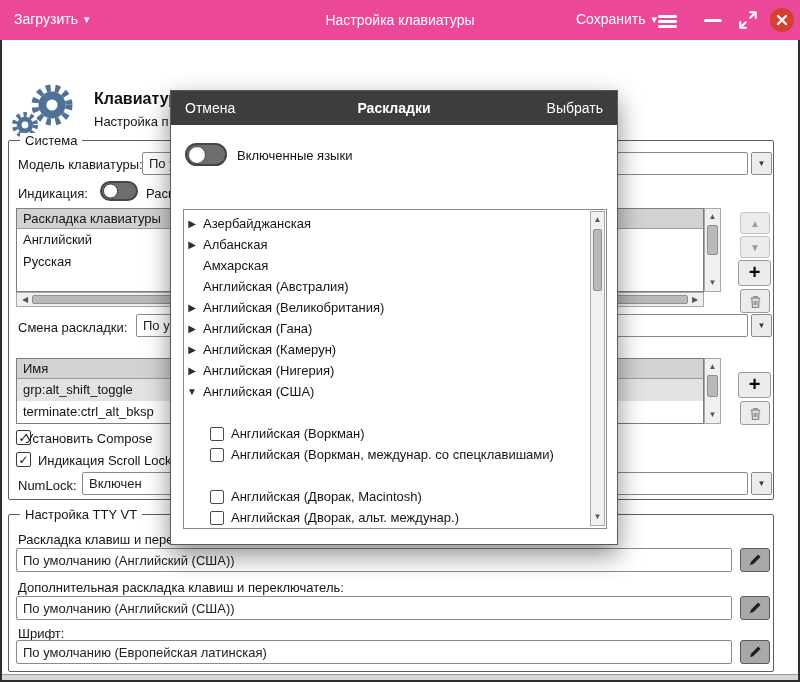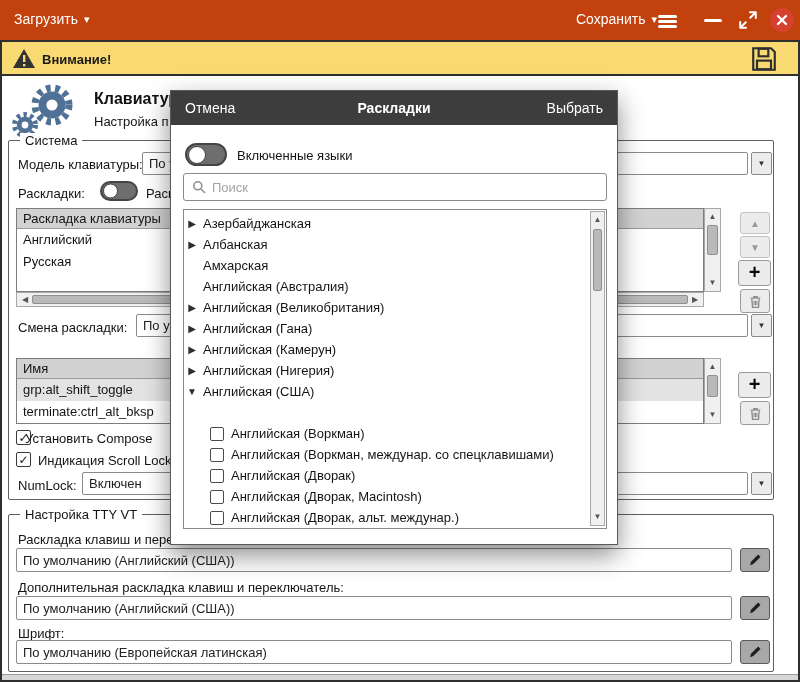--- a/index.html
+++ b/index.html
@@ -2,21 +2,21 @@
 <html><head>
 <meta charset="utf-8">
 <style>
   * { margin:0; padding:0; box-sizing:border-box; }
   html,body { background:#9a9a9a; }
   body { font-family:"Liberation Sans","DejaVu Sans",sans-serif; }
   .window { position:relative; width:800px; height:682px; background:#ffffff; overflow:hidden; }
   .abs { position:absolute; }
 
   
-  .titlebar { left:0; top:0; width:800px; height:40px; background:#c2410c; color:#fff; }
+  .titlebar { left:0; top:0; width:800px; height:40px; background:#ec4899; color:#fff; }
   .tb-text { font-size:14px; color:#fff; white-space:nowrap; }
   .tb-title { top:12px; left:0; width:800px; text-align:center; font-size:14px; color:#fff; }
   .caret { font-size:11px; margin-left:6px; }
   .tb-btn { display:flex; align-items:center; cursor:default; }
   .hamburger span { display:block; width:19px; height:3px; background:#fff; border-radius:2px; margin:2px 0; }
   .minibar { width:18px; height:3px; background:#fff; border-radius:2px; }
   .closebtn { width:24px; height:24px; border-radius:50%; background:#d6402e; display:flex; align-items:center; justify-content:center; }
 
   
   .warnbar { left:0; top:40px; width:800px; height:36px; background:#f9da72; border-top:2px solid #2e2e2e; border-bottom:2px solid #2e2e2e; }
@@ -71,20 +71,21 @@
 </head>
 <body>
 
 <div class="window">
 
   <div class="abs titlebar">
     <div class="abs tb-btn" style="left:14px; top:11px;">
       <span class="tb-text">Загрузить</span>
       <span class="tb-text caret">▾</span>
     </div>
+    <div class="abs tb-title">Настройка клавиатуры</div>
     <div class="abs tb-btn" style="left:576px; top:11px;">
       <span class="tb-text">Сохранить</span>
       <span class="tb-text caret">▾</span>
     </div>
     <div class="abs hamburger" style="left:658px; top:13px;">
       <span></span>
       <span></span>
       <span></span>
     </div>
     <div class="abs" style="left:704px; top:14px; width:18px; height:12px;">
@@ -95,35 +96,20 @@
         <path d="M11 7 L16 2 M16 2 h-5.2 M16 2 v5.2 M7 11 L2 16 M2 16 h5.2 M2 16 v-5.2" stroke="#ffffff" stroke-width="1.8" fill="none" stroke-linecap="round"></path>
       </svg>
     </div>
     <div class="abs closebtn" style="left:770px; top:8px;">
       <svg width="12" height="12" viewBox="0 0 12 12">
         <path d="M2 2 L10 10 M10 2 L2 10" stroke="#fff" stroke-width="2.4" stroke-linecap="round"></path>
       </svg>
     </div>
   </div>
 
-  <div class="abs warnbar">
-    <svg class="abs" style="left:12px; top:6px;" width="24" height="21" viewBox="0 0 24 21">
-      <polygon points="12,1 23,20 1,20" fill="#333333"></polygon>
-      <rect x="11" y="7" width="2.4" height="7" fill="#f9da72"></rect>
-      <rect x="11" y="16" width="2.4" height="2.4" fill="#f9da72"></rect>
-    </svg>
-    <span class="abs warn-text" style="left:42px; top:10px;">Внимание!</span>
-    <div class="abs" style="left:750px; top:3px;">
-      <svg width="28" height="28" viewBox="0 0 26 26">
-        <path d="M3 3 h16.5 L23 6.5 V23 H3 Z" fill="none" stroke="#2e2e2e" stroke-width="2"></path>
-        <rect x="8" y="3.5" width="9" height="7" fill="none" stroke="#2e2e2e" stroke-width="2"></rect>
-        <rect x="6.5" y="14.5" width="13" height="8" fill="none" stroke="#2e2e2e" stroke-width="2"></rect>
-      </svg>
-    </div>
-  </div>
 
   <svg class="abs" style="left:10px; top:82px;" width="70" height="58" viewBox="0 0 70 58">
     <circle cx="42" cy="23" r="17" fill="none" stroke="#4f7195" stroke-width="7" stroke-dasharray="4.6 4.6"></circle>
     <circle cx="42" cy="23" r="13.5" fill="#4f7195"></circle>
     <circle cx="42" cy="23" r="5.6" fill="#ffffff"></circle>
     <circle cx="15" cy="43" r="10.5" fill="none" stroke="#4f7195" stroke-width="5" stroke-dasharray="3.4 3.4"></circle>
     <circle cx="15" cy="43" r="8.2" fill="#4f7195"></circle>
     <circle cx="15" cy="43" r="3.4" fill="#ffffff"></circle>
   </svg>
   <div class="abs" style="left:94px; top:90px; font-size:16px; font-weight:bold; color:#111;">Клавиатура</div>
@@ -131,21 +117,21 @@
 
   <div class="abs fieldset" style="left:8px; top:140px; width:766px; height:360px;"></div>
   <span class="abs legend" style="left:20px; top:133px;">Система</span>
 
   <span class="abs lbl" style="left:18px; top:157px;text-align:right;">Модель клавиатуры:</span>
   <div class="abs field" style="left:142px; top:152px; width:606px; height:23px;">По ум</div>
   <div class="abs combo-arrow" style="left:751px; top:152px; width:21px; height:23px;">
       <span>▼</span>
     </div>
 
-  <span class="abs lbl" style="left:18px; top:186px;">Раскладки:</span>
+  <span class="abs lbl" style="left:18px; top:186px;">Индикация:</span>
   <div class="abs toggle" style="left:100px; top:181px; width:38px; height:20px;">
     <div class="knob" style="width:15px; height:15px;"></div>
   </div>
   <span class="abs lbl" style="left:146px; top:186px;">Раскл</span>
 
   <div class="abs listbox" style="left:16px; top:208px; width:688px; height:84px;">
     <div class="list-header">Раскладка клавиатуры</div>
     <div class="list-row">Английский</div>
     <div class="list-row">Русская</div>
   </div>
@@ -256,27 +242,20 @@
       <span class="mh-text" style="left:14px;">Отмена</span>
       <span class="mh-text" style="left:0; width:100%; text-align:center; font-weight:bold;">Раскладки</span>
       <span class="mh-text" style="right:14px;">Выбрать</span>
     </div>
 
     <div class="toggle" style="position:absolute; left:14px; top:52px; width:42px; height:23px;">
       <div class="knob" style="width:18px; height:18px;"></div>
     </div>
     <span style="position:absolute; left:66px; top:57px; font-size:13px; color:#141414;">Включенные языки</span>
 
-    <div class="search-box">
-      <svg width="14" height="14" viewBox="0 0 14 14">
-        <circle cx="5.8" cy="5.8" r="4" fill="none" stroke="#8f8f8f" stroke-width="1.6"></circle>
-        <line x1="9" y1="9" x2="13" y2="13" stroke="#8f8f8f" stroke-width="1.6"></line>
-      </svg>
-      <input class="search-input" type="text" placeholder="Поиск" style="">
-    </div>
 
     <div class="mlist">
       <div class="mrow" style="top:3px;">
           <span class="tri">▶</span>
           <span class="mrow-label">Азербайджанская</span>
         </div>
       <div class="mrow" style="top:24px;">
           <span class="tri">▶</span>
           <span class="mrow-label">Албанская</span>
         </div>
@@ -310,25 +289,20 @@
         </div>
       <div class="mrow" style="top:213px;">
           <span class="spacer22"></span>
           <span class="mcheck"></span>
           <span class="mrow-label">Английская (Воркман)</span>
         </div>
       <div class="mrow" style="top:234px;">
           <span class="spacer22"></span>
           <span class="mcheck"></span>
           <span class="mrow-label">Английская (Воркман, междунар. со спецклавишами)</span>
-        </div>
-      <div class="mrow" style="top:255px;">
-          <span class="spacer22"></span>
-          <span class="mcheck"></span>
-          <span class="mrow-label">Английская (Дворак)</span>
         </div>
       <div class="mrow" style="top:276px;">
           <span class="spacer22"></span>
           <span class="mcheck"></span>
           <span class="mrow-label">Английская (Дворак, Macintosh)</span>
         </div>
       <div class="mrow" style="top:297px;">
           <span class="spacer22"></span>
           <span class="mcheck"></span>
           <span class="mrow-label">Английская (Дворак, альт. междунар.)</span>

